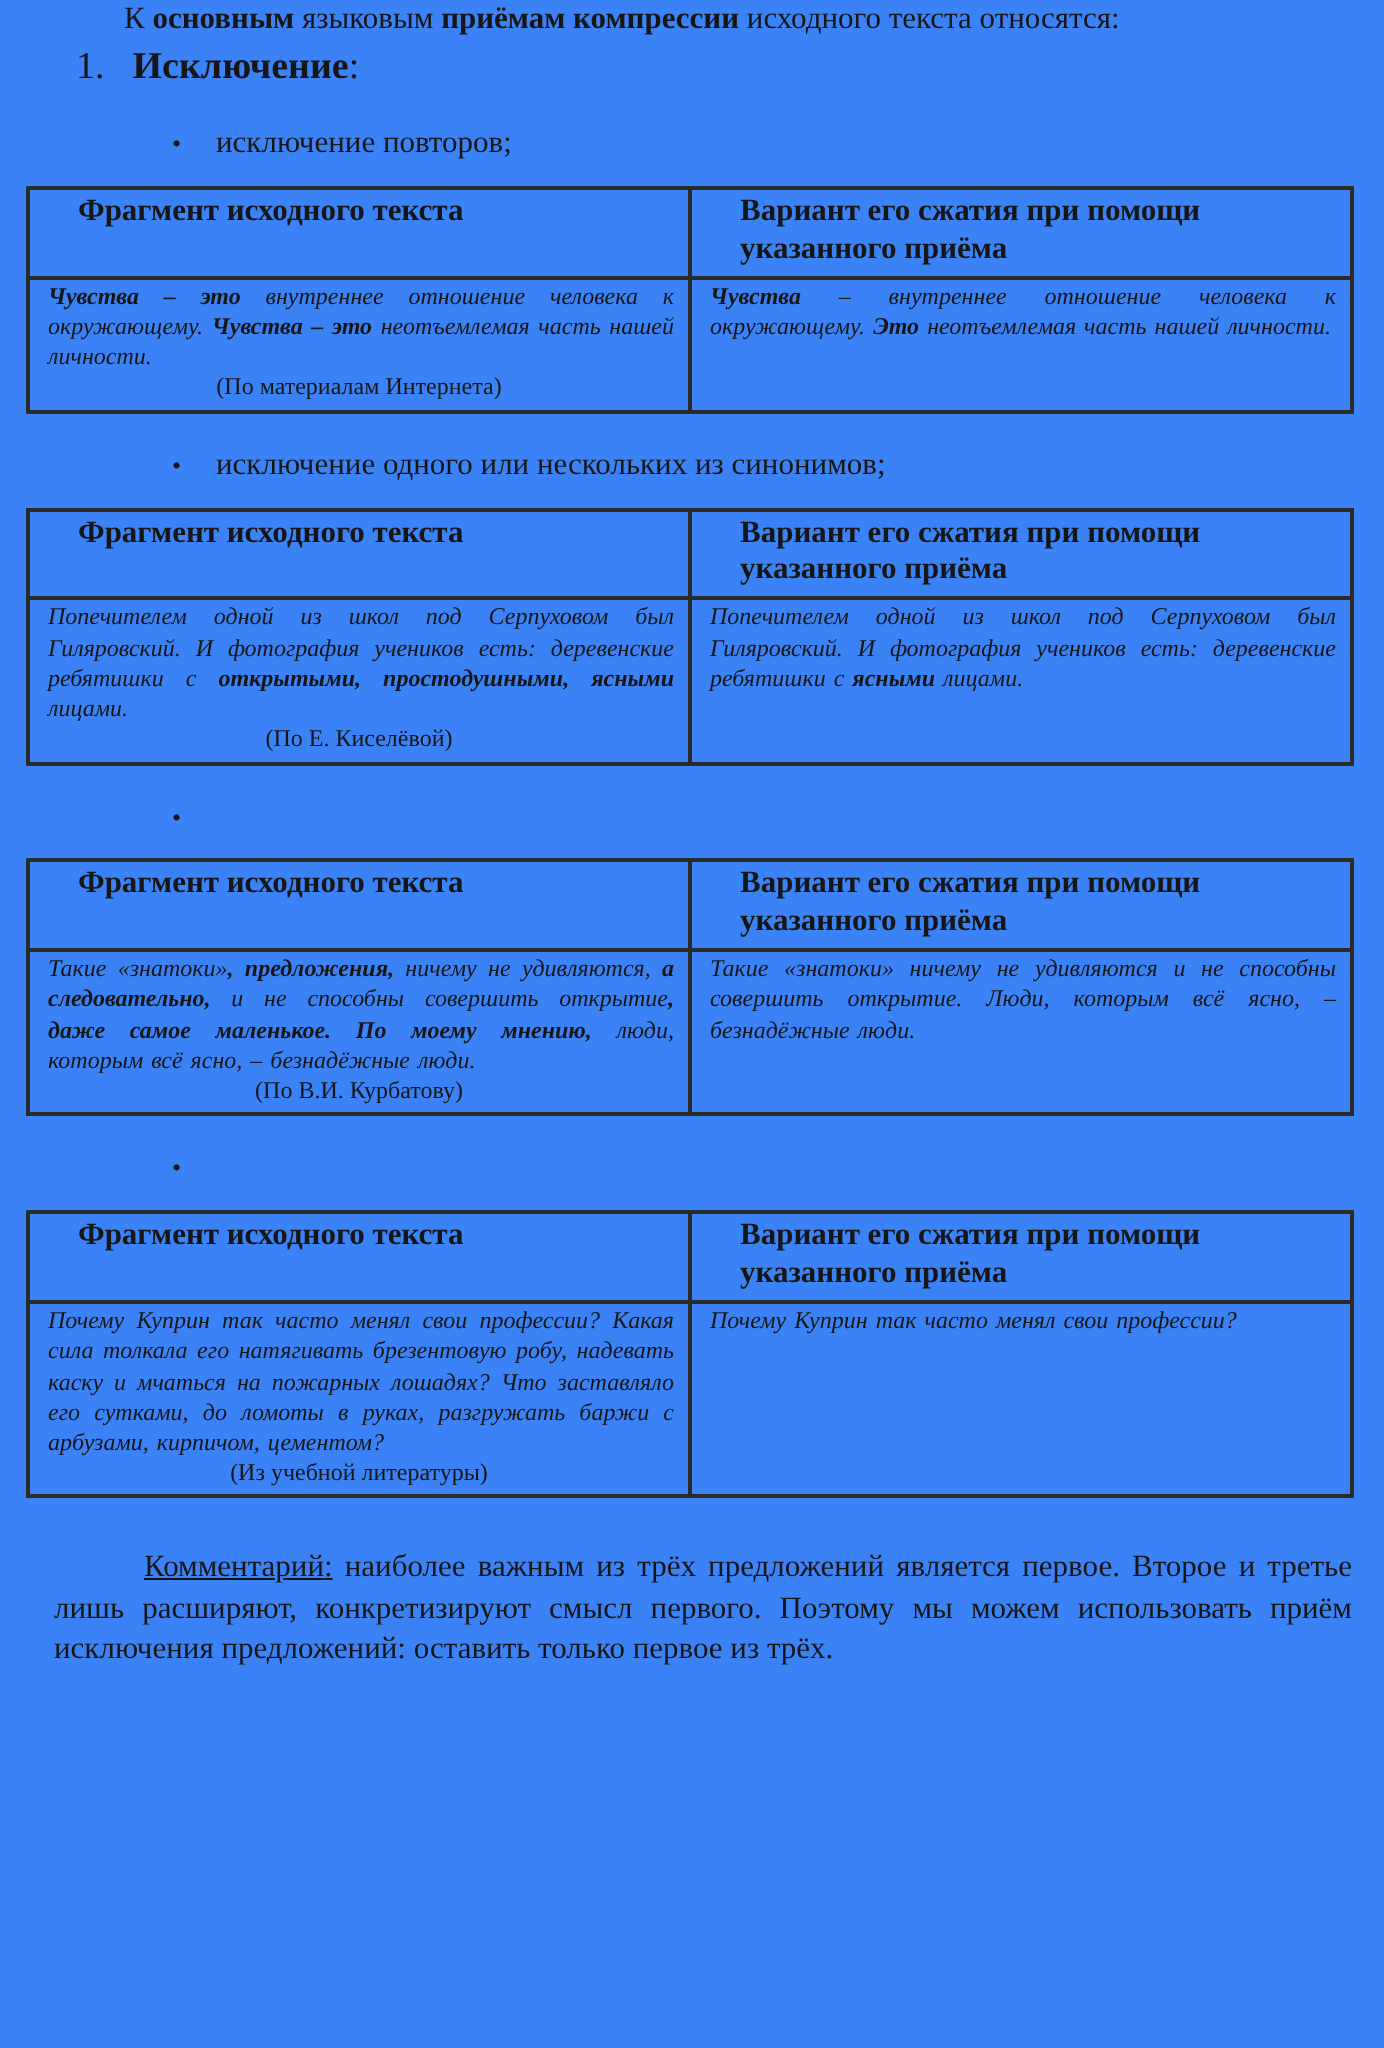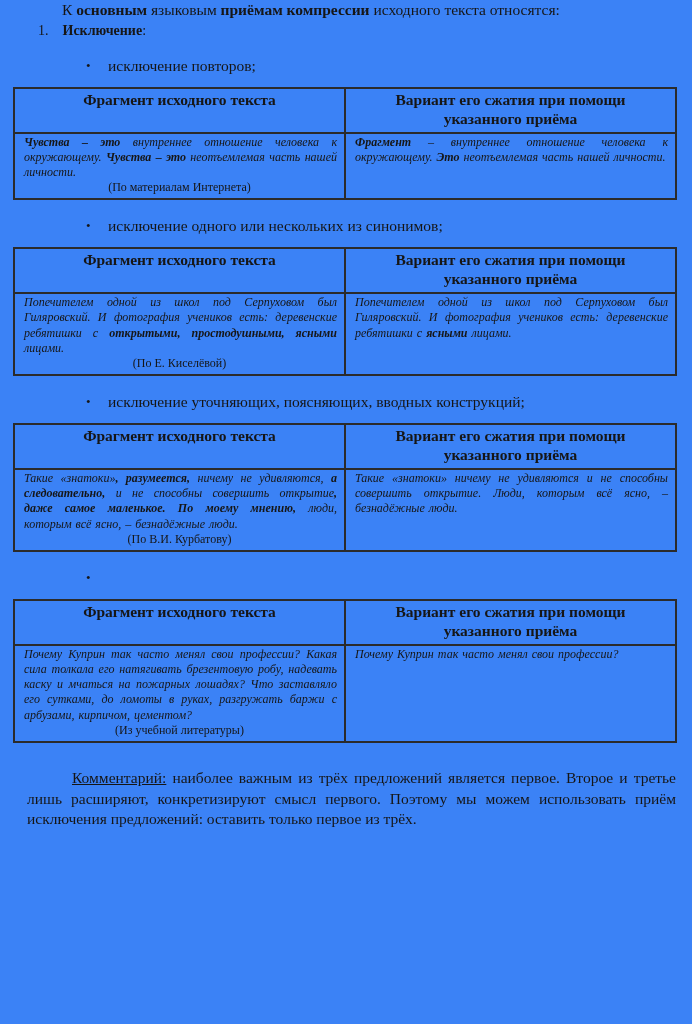--- a/index.html
+++ b/index.html
@@ -15,21 +15,21 @@
   }
   .b{font-weight:bold;}
   .u{text-decoration:underline;}
   .intro{
     margin:0 26px 0 62px;
     font-size:15.5px;
     line-height:1.25;
   }
   .numlist{
     margin:3px 26px 0 38px;
-    font-size:14px;
+    font-size:19px;
     line-height:1.25;
     font-family:Liberation Serif, serif;
   }
   .numlist .num{display:inline-block;margin-right:14px;}
   .bullet-row{
     display:flex;
     align-items:flex-start;
     margin:17px 26px 11px 86px;
     font-size:15.5px;
     line-height:1.2;
@@ -46,21 +46,21 @@
   }
   table.cmp th, table.cmp td{
     border:2px solid #2b2b2b;
     vertical-align:top;
     box-sizing:border-box;
   }
   table.cmp th{
     width:50%;
     font-size:15.5px;
     font-weight:bold;
-    text-align:center;
+    text-align:left;
     padding:2px 24px 3px;
     line-height:1.22;
   }
   table.cmp td{
     padding:1px 7px 3px 9px;
     font-size:12px;
   }
   .cell-text{
     font-style:italic;
     text-align:justify;
@@ -99,21 +99,21 @@
         <tr>
       <th>Фрагмент исходного текста</th>
       <th>Вариант его сжатия при помощи указанного приёма</th>
     </tr>
     <tr>
       <td>
         <div class="cell-text"><span class="b">Чувства – это</span><span> внутреннее отношение человека к окружающему. </span><span class="b">Чувства – это</span><span> неотъемлемая часть нашей личности.</span></div>
         <div class="src">(По материалам Интернета)</div>
       </td>
       <td>
-        <div class="cell-text"><span class="b">Фрагмент</span><span> – внутреннее отношение человека к окружающему. </span><span class="b">Это</span><span> неотъемлемая часть нашей личности.</span></div>
+        <div class="cell-text"><span class="b">Чувства</span><span> – внутреннее отношение человека к окружающему. </span><span class="b">Это</span><span> неотъемлемая часть нашей личности.</span></div>
       </td>
     </tr>
   </tbody>
     </table>
 
   <div class="bullet-row">
     <span class="bullet-dot">•</span>
     <span>исключение одного или нескольких из синонимов;</span>
   </div>
   <table class="cmp">
@@ -129,31 +129,30 @@
       </td>
       <td>
         <div class="cell-text"><span>Попечителем одной из школ под Серпуховом был Гиляровский. И фотография учеников есть: деревенские ребятишки с </span><span class="b">ясными</span><span> лицами.</span></div>
       </td>
     </tr>
   </tbody>
     </table>
 
   <div class="bullet-row">
     <span class="bullet-dot">•</span>
-    <span>исключение уточняющих, поясняющих, вводных конструкций;</span>
   </div>
   <table class="cmp">
     <tbody>
         <tr>
       <th>Фрагмент исходного текста</th>
       <th>Вариант его сжатия при помощи указанного приёма</th>
     </tr>
     <tr>
       <td>
-        <div class="cell-text"><span>Такие «знатоки»</span><span class="b">, разумеется,</span><span> ничему не удивляются, </span><span class="b">а следовательно,</span><span> и не способны совершить открытие</span><span class="b">, даже самое маленькое.</span><span> </span><span class="b">По моему мнению,</span><span> люди, которым всё ясно, – безнадёжные люди.</span></div>
+        <div class="cell-text"><span>Такие «знатоки»</span><span class="b">, предложения,</span><span> ничему не удивляются, </span><span class="b">а следовательно,</span><span> и не способны совершить открытие</span><span class="b">, даже самое маленькое.</span><span> </span><span class="b">По моему мнению,</span><span> люди, которым всё ясно, – безнадёжные люди.</span></div>
         <div class="src">(По В.И. Курбатову)</div>
       </td>
       <td>
         <div class="cell-text"><span>Такие «знатоки» ничему не удивляются и не способны совершить открытие. Люди, которым всё ясно, – безнадёжные люди.</span></div>
       </td>
     </tr>
   </tbody>
     </table>
 
   <div class="bullet-row">

